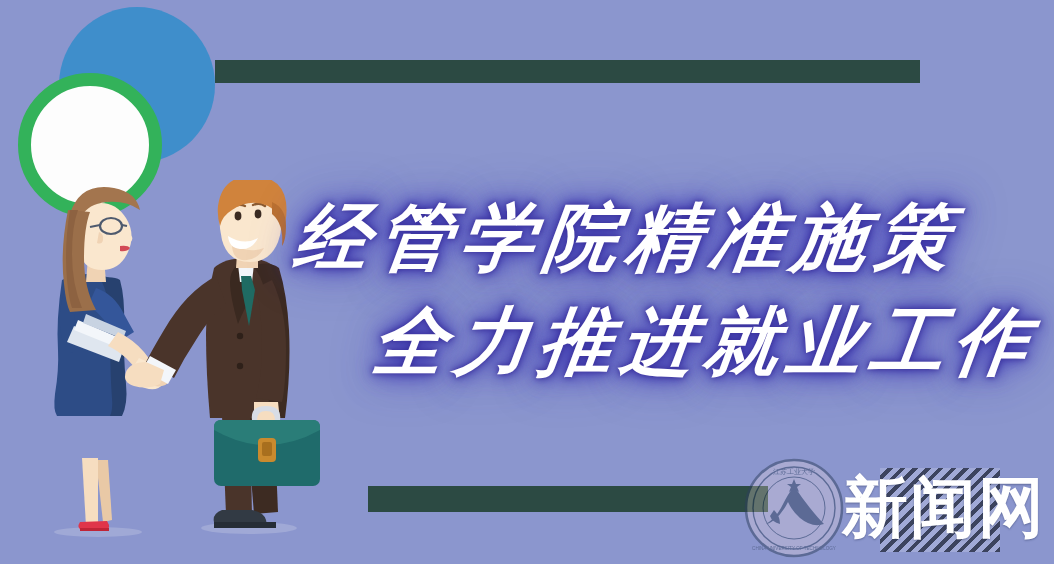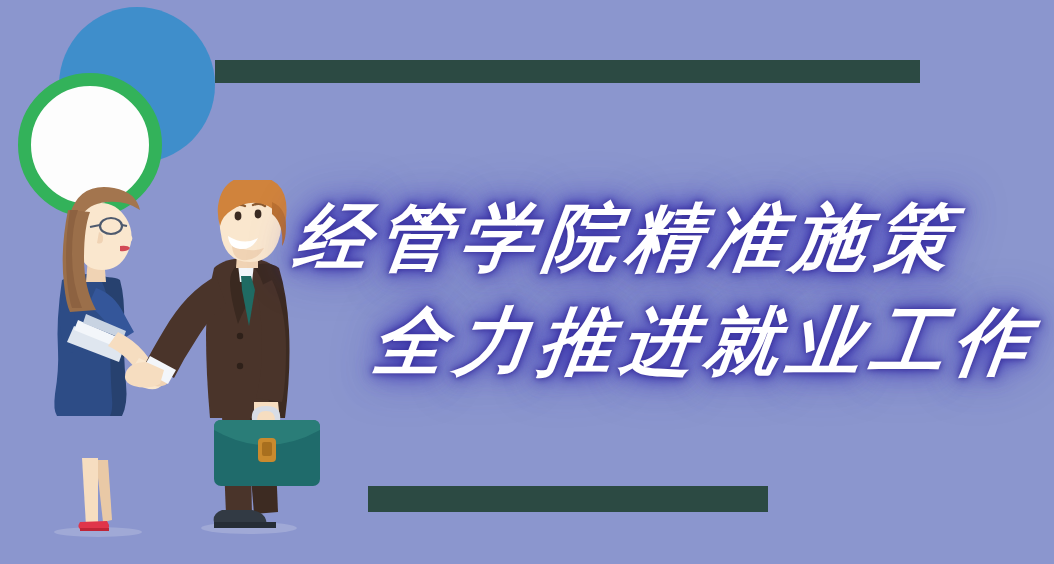--- a/index.html
+++ b/index.html
@@ -203,14 +203,35 @@
       <path d="M218 26 q4 -30 34 -30 q30 0 34 26 q2 18 -4 28 q-2 -18 -14 -24 q-18 -8 -36 4 q-10 6 -12 16 q-3 -10 -2 -20 z" fill="#d0833c"></path>
       <path d="M272 22 q14 6 14 24 q0 14 -4 20 q2 -22 -10 -32 z" fill="#bb7130"></path>
     </svg>
   </div>
 
   <div class="title-wrap">
     <div class="title-line l1">经管学院精准施策</div>
     <div class="title-line l2">全力推进就业工作</div>
   </div>
 
+  <div class="wm">
+    <div class="wm-hatch"></div>
+
+    <svg class="wm-seal" viewBox="0 0 100 100" xmlns="http://www.w3.org/2000/svg">
+      <circle cx="50" cy="50" r="48" fill="#f5e0dc" opacity="0.55"></circle>
+      <circle cx="50" cy="50" r="48" fill="none" stroke="#2e3f5e" stroke-width="2.6"></circle>
+      <circle cx="50" cy="50" r="41" fill="none" stroke="#2e3f5e" stroke-width="1.4"></circle>
+      <circle cx="50" cy="50" r="31" fill="none" stroke="#2e3f5e" stroke-width="1"></circle>
+
+      <path d="M22 66 q10 -6 16 -18 q6 -12 12 -20 q8 12 16 22 q8 10 14 16
+               q-12 4 -24 -6 q-8 -7 -12 -16 q-6 12 -14 18 q-5 4 -8 4 z" fill="#2e3f5e"></path>
+      <path d="M30 52 q6 6 6 14 q-8 -2 -10 -8 z" fill="#2e3f5e"></path>
+
+      <path d="M50 21 l2 5 l5 0 l-4 3 l2 5 l-5 -3 l-5 3 l2 -5 l-4 -3 l5 0 z" fill="#2e3f5e"></path>
+
+      <text x="50" y="16" font-size="7" fill="#2e3f5e" text-anchor="middle">江苏工业大学</text>
+      <text x="50" y="92" font-size="4.6" fill="#2e3f5e" text-anchor="middle">CHINA UNIVERSITY OF TECHNOLOGY</text>
+    </svg>
+
+    <div class="wm-text">新闻网</div>
+  </div>
 
 </div>
 
 </body></html>

